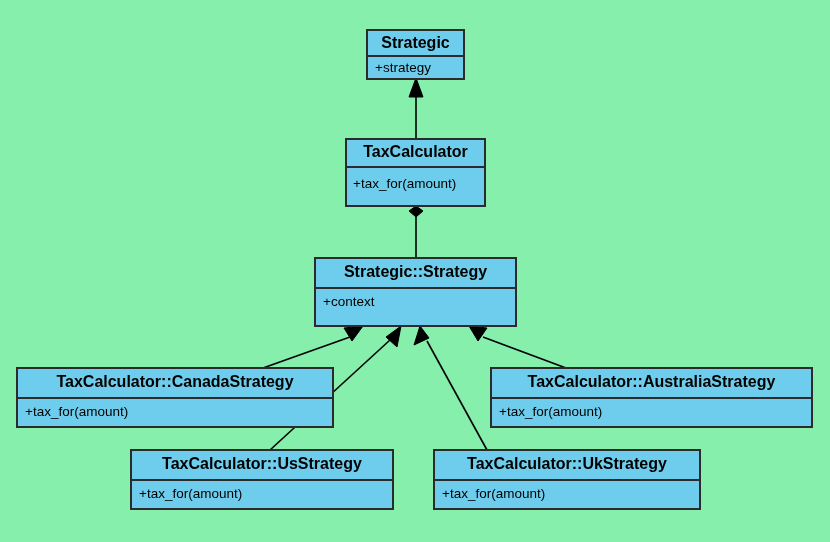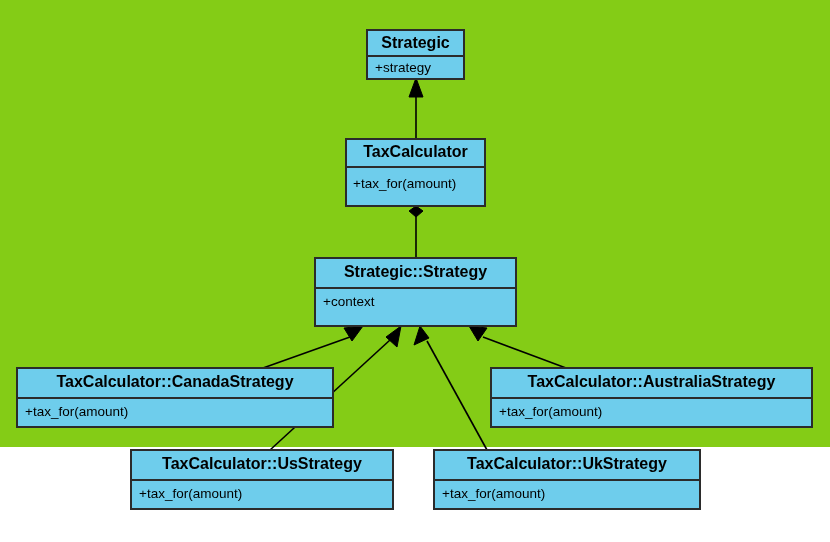--- a/index.html
+++ b/index.html
@@ -9,22 +9,22 @@
   }
   body {
     width: 830px;
     height: 542px;
     overflow: hidden;
     font-family: "Liberation Sans", sans-serif;
   }
   #diagram-root {
     position: relative;
     width: 830px;
-    height: 447px;
-    background: #84cc16;
+    height: 542px;
+    background: #86efac;
   }
   svg#uml-svg {
     display: block;
     width: 830px;
     height: 542px;
   }
   .cls-box-rect {
     stroke: #2b2b2b;
     stroke-width: 2;
   }

